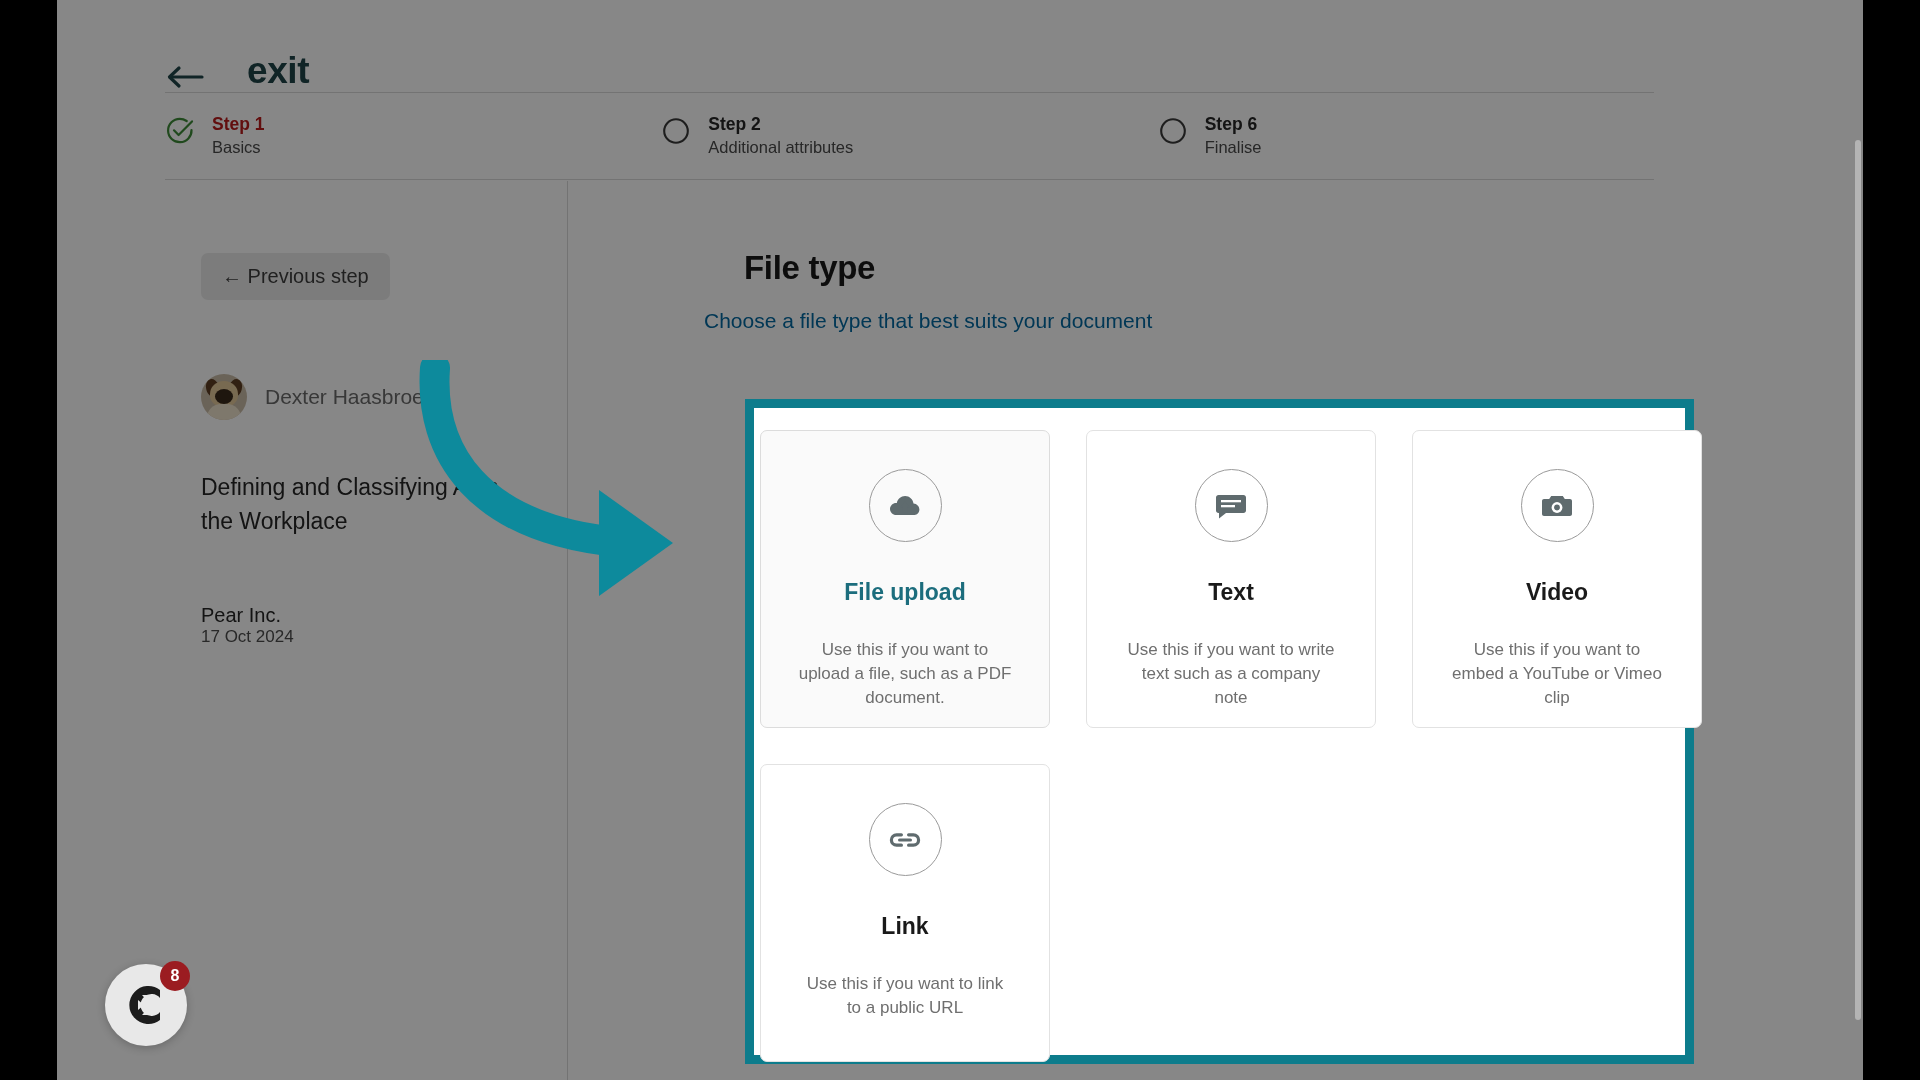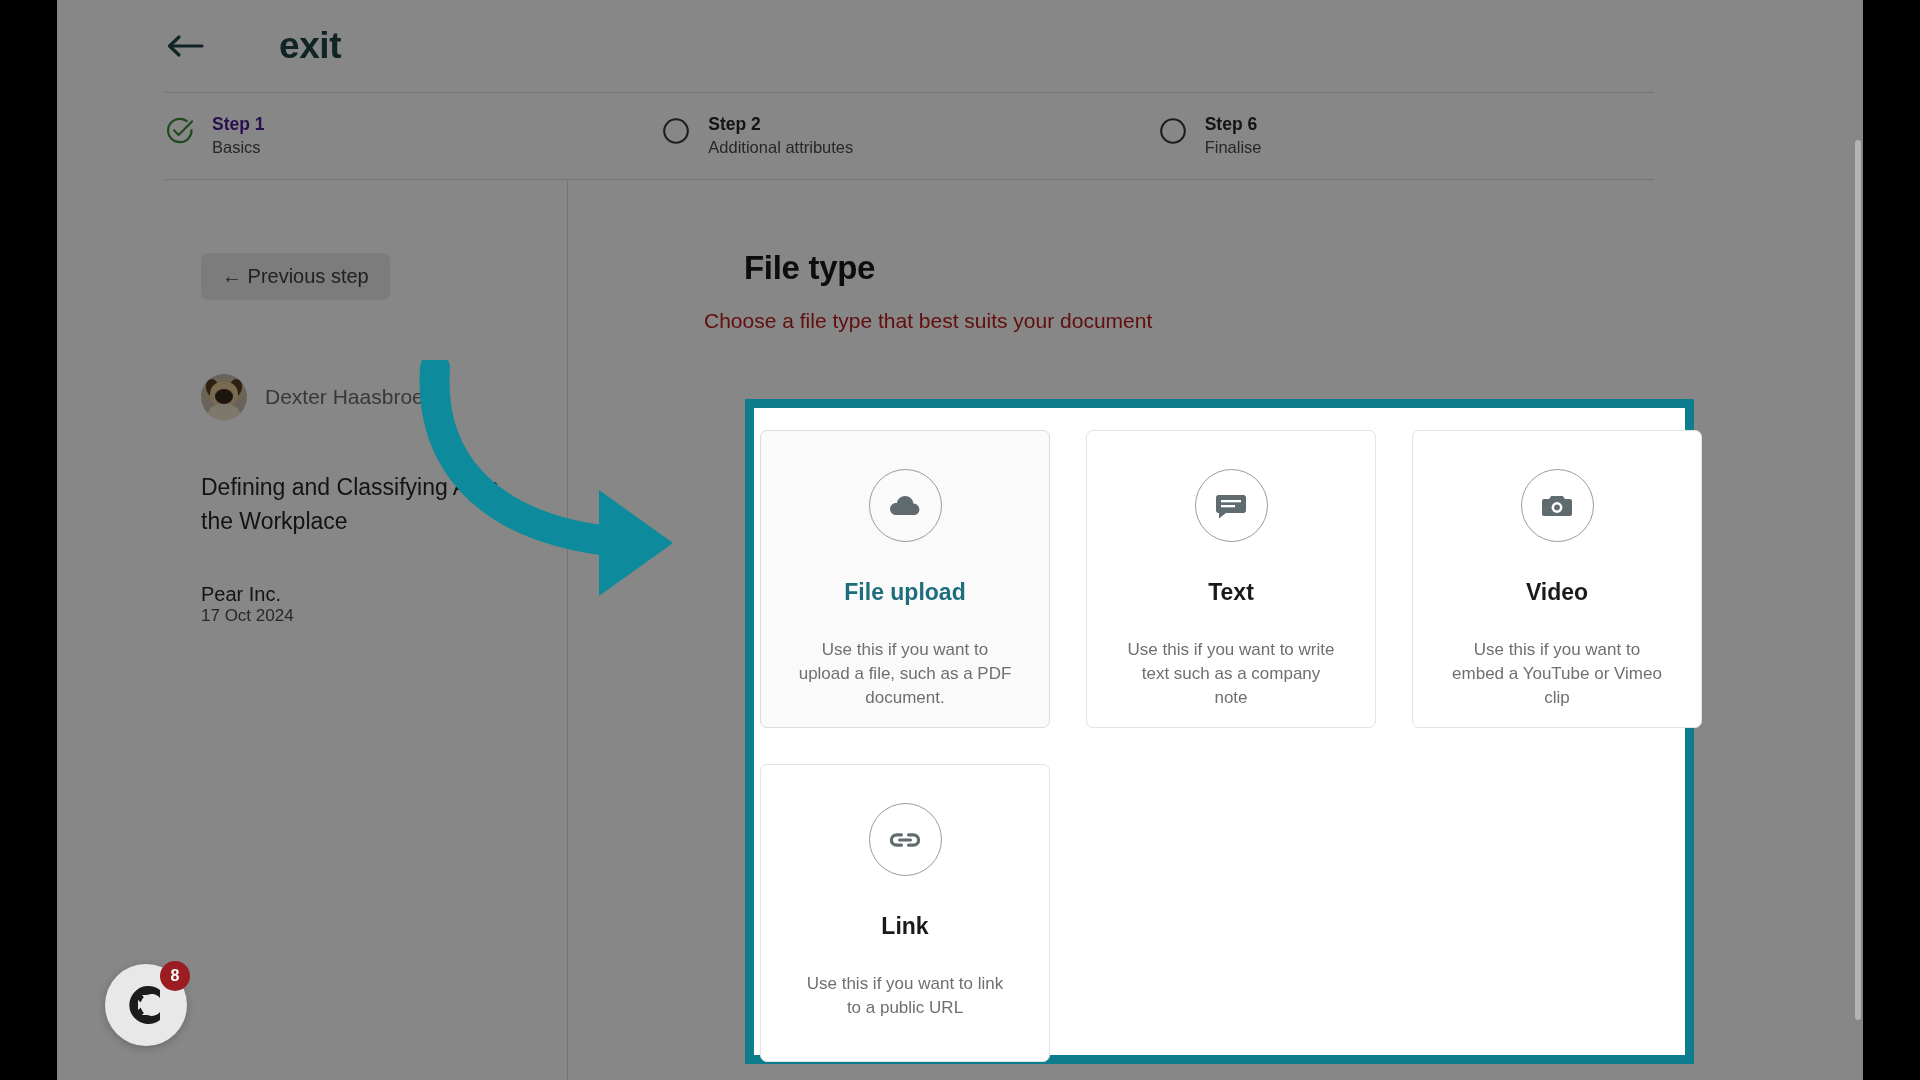--- a/index.html
+++ b/index.html
@@ -33,23 +33,22 @@
     pointer-events: none;
   }
 
   
   .topbar {
     position: absolute;
     left: 0; top: 0;
     width: 100%;
     height: 92px;
     display: flex;
-    align-items: center;
+    align-items: flex-end;
     padding-left: 108px;
-    gap: 32px;
   }
   .back-arrow {
     width: 40px; height: 30px;
     display: flex; align-items: center; justify-content: center;
     color: #1f4448;
   }
   .back-arrow svg { display: block; }
   .exit-label {
     margin-left: 42px;
     font-size: 37px;
@@ -79,21 +78,21 @@
   .step-text .step-title {
     font-size: 17.5px;
     font-weight: 700;
     line-height: 22px;
   }
   .step-text .step-sub {
     font-size: 16.5px;
     color: #4a4a4a;
     line-height: 24px;
   }
-  .step.done .step-title { color: #4c1d95; }
+  .step.done .step-title { color: #b91c1c; }
   .step.todo .step-title { color: #262626; }
 
   
   .body-split {
     position: absolute;
     left: 108px; top: 181px;
     width: 1489px;
     bottom: 0;
     display: flex;
   }
@@ -169,42 +168,42 @@
     color: #6b6b6b;
   }
   .doc-title {
     margin-top: 50px;
     font-size: 23px;
     line-height: 34px;
     color: #262626;
     max-width: 300px;
   }
   .doc-org {
-    margin-top: 45px;
+    margin-top: 66px;
     font-size: 20px;
     color: #262626;
   }
   .doc-date {
     margin-top: 0;
     font-size: 17px;
     color: #4d4d4d;
   }
 
   
   .section-title {
     font-size: 33px;
     font-weight: 700;
     color: #1a1a1a;
     letter-spacing: -0.3px;
     margin-left: 40px;
   }
   .section-sub {
     margin-top: 22px;
     font-size: 21px;
-    color: #b91c1c;
+    color: #0369a1;
   }
 
   
   .card-grid-highlight {
     position: absolute;
     left: 688px;
     top: 399px;
     width: 949px;
     height: 665px;
     border: 9px solid #0d7c8c;

